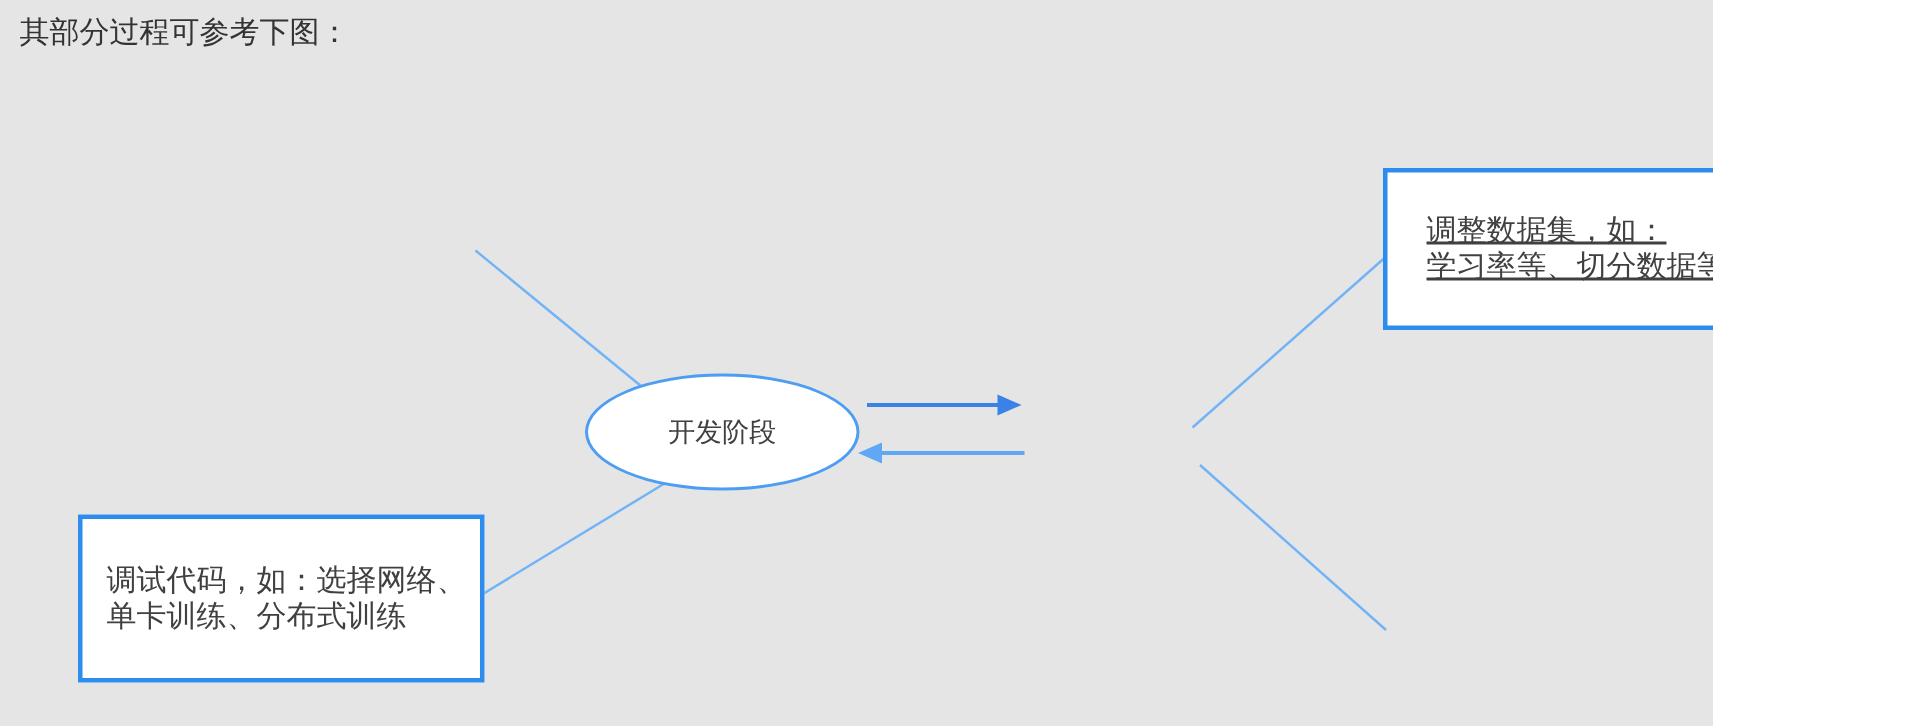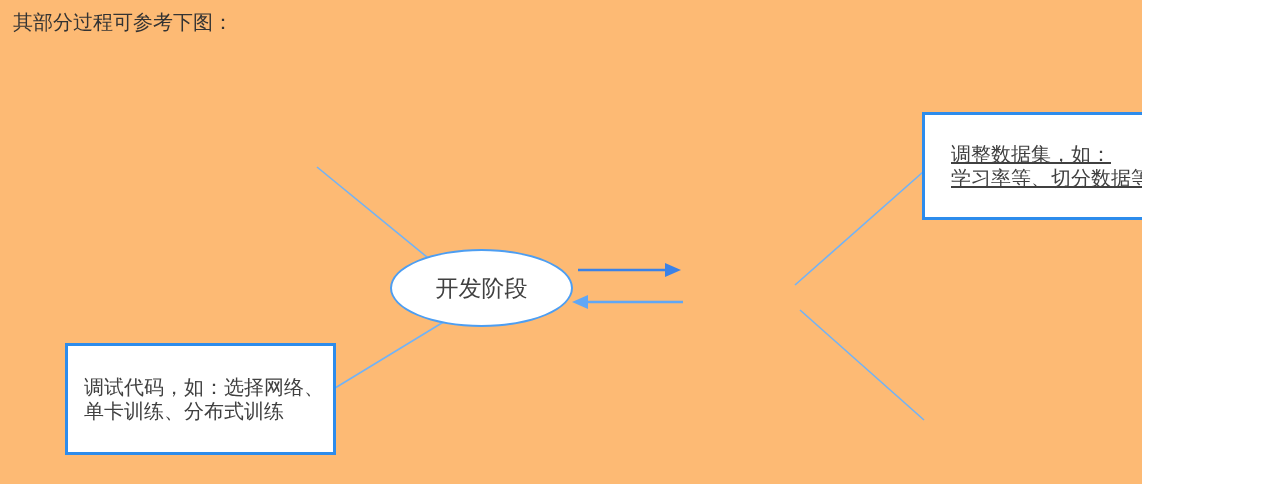--- a/index.html
+++ b/index.html
@@ -7,21 +7,21 @@
     padding: 0;
     background: #ffffff;
   }
   body {
     font-family: "Liberation Sans", "DejaVu Sans", sans-serif;
   }
   .canvas {
     position: relative;
     width: 1142px;
     height: 484px;
-    background: #fdba74;
+    background: #e5e5e5;
     overflow: hidden;
   }
   .intro-text {
     position: absolute;
     left: 13px;
     top: 9px;
     font-size: 20px;
     line-height: 26px;
     color: var(--color-title-text, #333333);
     white-space: nowrap;
@@ -62,35 +62,35 @@
     flex-direction: column;
     justify-content: center;
     color: var(--color-box-text, #404040);
     font-size: 20px;
     line-height: 24px;
   }
   .box-line {
     white-space: nowrap;
   }
   #box-tl { left: 48px;  top: 113px; width: 271px; height: 107px; padding-left: 16px; }
-  #box-bl { left: 65px;  top: 343px; width: 271px; height: 112px; padding-left: 16px; }
+  #box-bl { left: 52px;  top: 343px; width: 271px; height: 112px; padding-left: 16px; }
   #box-tr { left: 922px; top: 112px; width: 266px; height: 108px; padding-left: 26px; text-decoration: underline; }
   #box-br { left: 922px; top: 347px; width: 266px; height: 108px; padding-left: 10px; }
   .stage {
     position: absolute;
     box-sizing: border-box;
     background: #ffffff;
     border: 2.5px solid var(--color-ellipse-stroke, #4d9ef2);
     border-radius: 50%;
     z-index: 2;
     display: flex;
     align-items: center;
     justify-content: center;
     color: var(--color-box-text, #404040);
-    font-size: 23px;
+    font-size: 18px;
   }
   #stage-dev { left: 390px; top: 249px; width: 183px; height: 78px; }
   #stage-exp { left: 686px; top: 248px; width: 171px; height: 82px; }
   .stage-label { white-space: nowrap; }
 </style>
 </head>
 <body>
 
 <div class="canvas">
 

